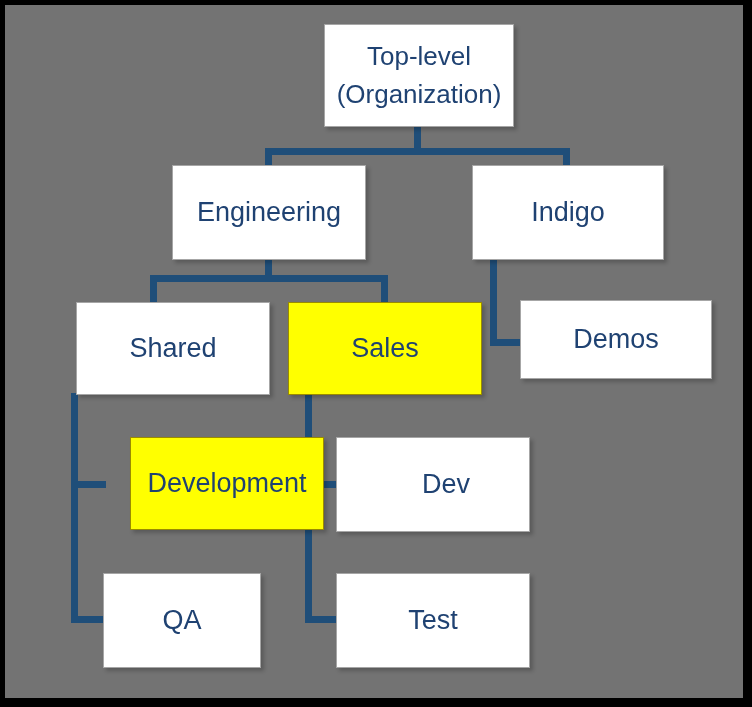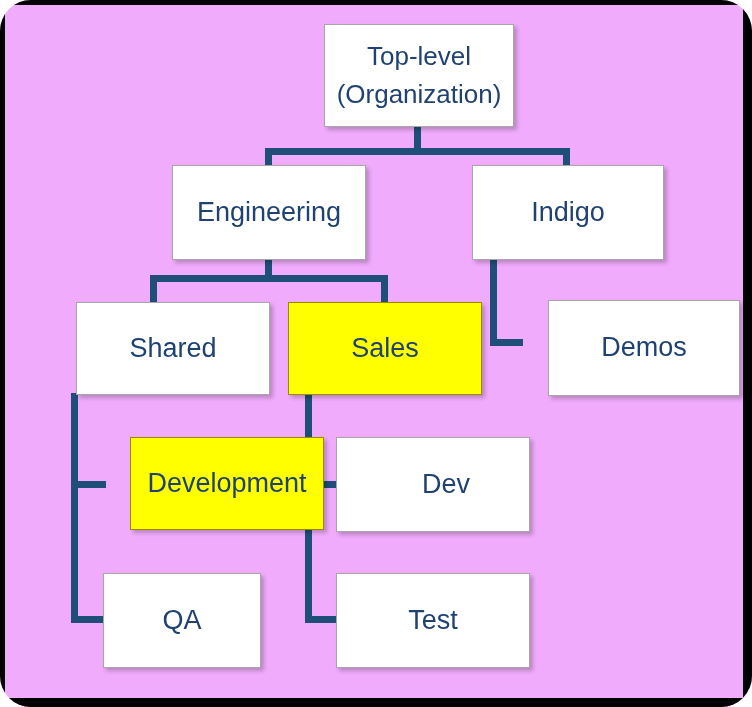--- a/index.html
+++ b/index.html
@@ -5,25 +5,24 @@
 <style>
   html, body {
     margin: 0;
     padding: 0;
     background: #ffffff;
   }
   #page {
     position: relative;
     width: 752px;
     height: 707px;
-    background: #f0abfc;
+    background: #737373;
     box-sizing: border-box;
     overflow: hidden;
     font-family: "Liberation Sans", sans-serif;
-    border-radius: 31px;
   }
   
   #frame {
     position: absolute;
     left: 0; top: 0;
     width: 752px; height: 707px;
     box-sizing: border-box;
     border-left: 5px solid #000000;
     border-top: 5px solid #000000;
     border-right: 9px solid #000000;
@@ -70,21 +69,21 @@
     width: 100%;
     white-space: pre-line;
   }
 
   
   #node-top      { left: 324px; top: 24px;  width: 190px; height: 103px; font-size: 26px; }
   #node-eng      { left: 172px; top: 165px; width: 194px; height: 95px; }
   #node-sales    { left: 472px; top: 165px; width: 192px; height: 95px; }
   #node-shared   { left: 56px;  top: 302px; width: 194px; height: 93px; margin-left: 20px; }
   #node-indigo   { left: 288px; top: 302px; width: 194px; height: 93px; }
-  #node-demos    { left: 520px; top: 300px; width: 192px; height: 96px; margin-left: 28px; }
+  #node-demos    { left: 520px; top: 300px; width: 192px; height: 79px; }
   #node-dev-full { left: 103px; top: 437px; width: 194px; height: 93px; margin-left: 27px; }
   #node-dev      { left: 336px; top: 437px; width: 194px; height: 95px; padding-left: 32px; }
   #node-qa       { left: 103px; top: 573px; width: 158px; height: 95px; }
   #node-test     { left: 336px; top: 573px; width: 194px; height: 95px; }
 </style>
 </head>
 <body>
 
 <div id="page">
 

